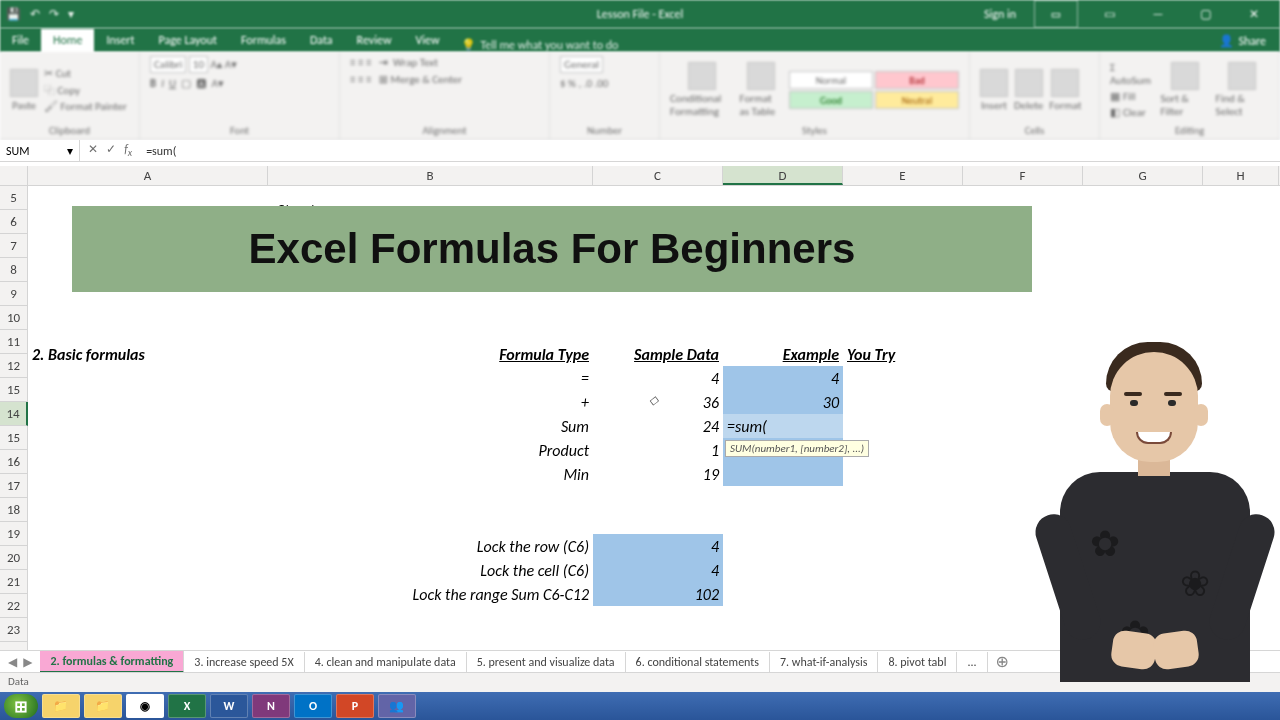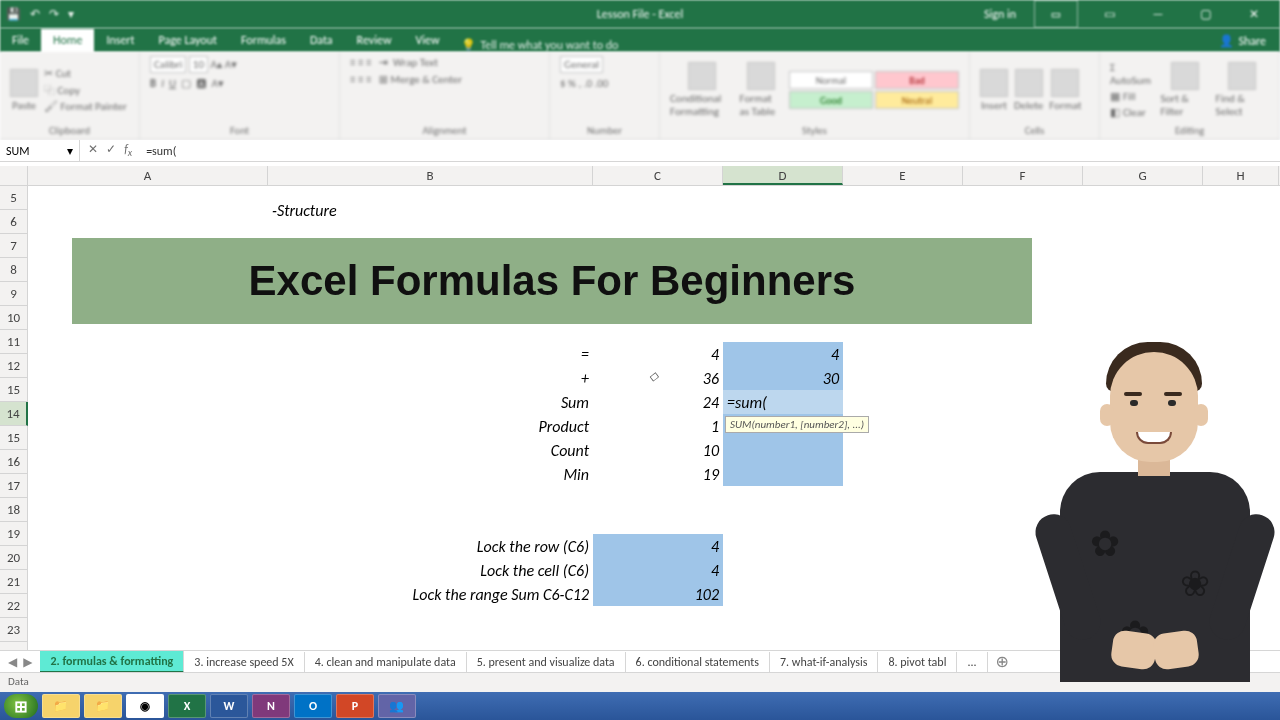--- a/index.html
+++ b/index.html
@@ -88,21 +88,21 @@
 .presenter .arm-l{top:200px;left:30px;height:130px;transform:rotate(-18deg);}
 .presenter .arm-r{top:200px;left:204px;height:130px;transform:rotate(18deg);}
 .presenter .hand-l,.presenter .hand-r{position:absolute;width:44px;height:36px;background:#e6c7a8;border-radius:12px;}
 .presenter .hand-l{top:320px;left:92px;transform:rotate(8deg);}
 .presenter .hand-r{top:320px;left:134px;transform:rotate(-8deg);}
 
 
 .sheet-tabs { position:absolute; bottom:48px; left:0; right:0; height:22px; background:#fff; border-top:1px solid #d6d6d6; display:flex; align-items:center; font-size:12px; color:#444; filter: blur(.5px);}
 .sheet-tabs .nav { display:flex; gap:6px; padding:0 8px; color:#888;}
 .sheet-tabs .tab { padding:3px 10px; border-right:1px solid #d6d6d6; white-space:nowrap; }
-.sheet-tabs .tab.active { background:#5eead4; border-bottom: 2px solid #217346; color:#217346; font-weight:600;text-align:center;}
+.sheet-tabs .tab.active { background:#f9a8d4; border-bottom: 2px solid #217346; color:#217346; font-weight:600;text-align:center;}
 .sheet-tabs .plus { padding:0 8px; color:#888; font-size:16px; line-height:18px;}
 
 
 .statusbar { position:absolute; bottom:28px; left:0; right:0; height:20px; background:#f3f2f1; border-top:1px solid #d6d6d6; font-size:11px; color:#666; padding:2px 8px; filter: blur(.7px);}
 
 
 .taskbar { position:absolute; bottom:0; left:0; right:0; height:28px; background: linear-gradient(#3f6db3,#2a5599); display:flex; align-items:center; gap:4px; padding:0 4px; z-index:60; filter: blur(.6px);}
 .taskbar .start { width:34px; height:24px; border-radius:24px; background: radial-gradient(circle at 40% 40%, #7fc241, #1f6b1f); display:flex;align-items:center;justify-content:center;color:#fff;font-weight:bold;}
 .taskbar .tb { width:38px; height:24px; border:1px solid rgba(255,255,255,.25); border-radius:2px; display:flex;align-items:center;justify-content:center; font-size:12px; font-weight:bold;}
 .tb.folder{background:#f6d36b;color:#7a5a00;}
@@ -360,20 +360,30 @@
             <td></td>
             <td></td>
             <td></td>
             <td></td>
             <td></td>
             <td></td>
             <td></td>
             <td></td>
           </tr>
 
+      <tr>
+        <td style="font-weight:bold">2. Basic formulas</td>
+        <td class="und rt">Formula Type</td>
+        <td class="und rt">Sample Data</td>
+        <td class="und rt">Example</td>
+        <td class="und red">You Try</td>
+        <td></td>
+            <td></td>
+            <td></td>
+      </tr>
 
       <tr>
             <td></td>
             <td class="rt">=</td>
             <td class="rt">4</td>
             <td class="rt seg-blue">4</td>
             <td></td>
             <td></td>
             <td></td>
             <td></td>
@@ -409,30 +419,20 @@
             <td class="rt">Product</td>
             <td class="rt">1</td>
             <td class="seg-blue"></td>
             <td></td>
             <td></td>
             <td></td>
             <td></td>
           </tr>
       <tr>
             <td></td>
-            <td class="rt">Count</td>
-            <td class="rt">10</td>
-            <td class="seg-blue"></td>
-            <td></td>
-            <td></td>
-            <td></td>
-            <td></td>
-          </tr>
-      <tr>
-            <td></td>
             <td class="rt">Min</td>
             <td class="rt">19</td>
             <td class="seg-blue"></td>
             <td></td>
             <td></td>
             <td></td>
             <td></td>
           </tr>
 
       <tr class="bottom-border">
@@ -484,21 +484,21 @@
             <td></td>
             <td></td>
             <td></td>
             <td></td>
             <td></td>
           </tr>
     </tbody>
       </table>
   </div>
 
-  <div class="banner" style="left:72px; top:40px; width:960px; height:86px;margin-top:32px;">
+  <div class="banner" style="left:72px; top:40px; width:960px; height:86px;">
     <span style="font-size:42px;">Excel Formulas For Beginners</span>
   </div>
 </div>
 
 <div class="sheet-tabs">
   <div class="nav">
       <span>◀</span>
       <span>▶</span>
     </div>
   <div class="tab active">2. formulas &amp; formatting</div>

